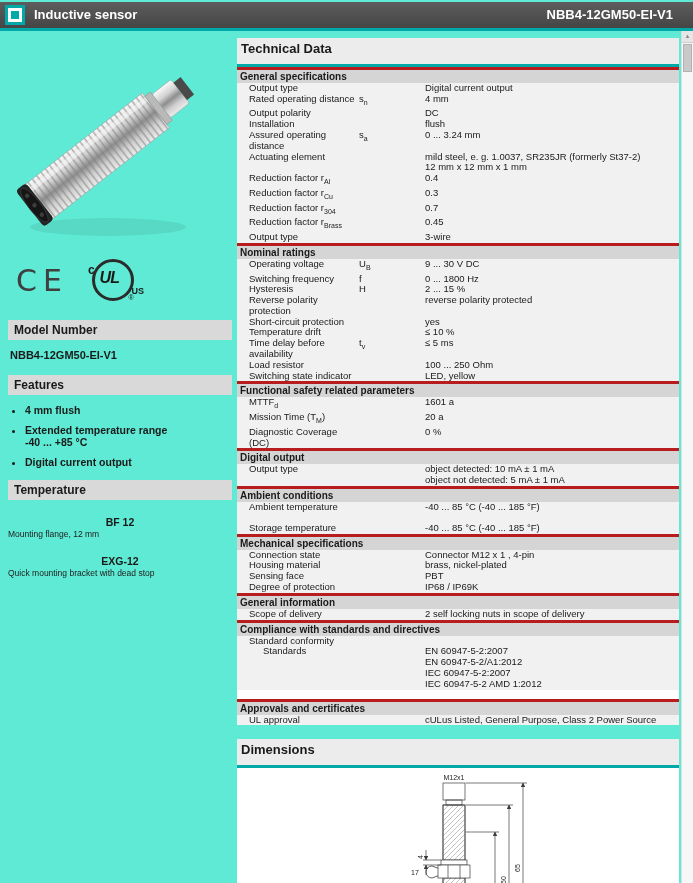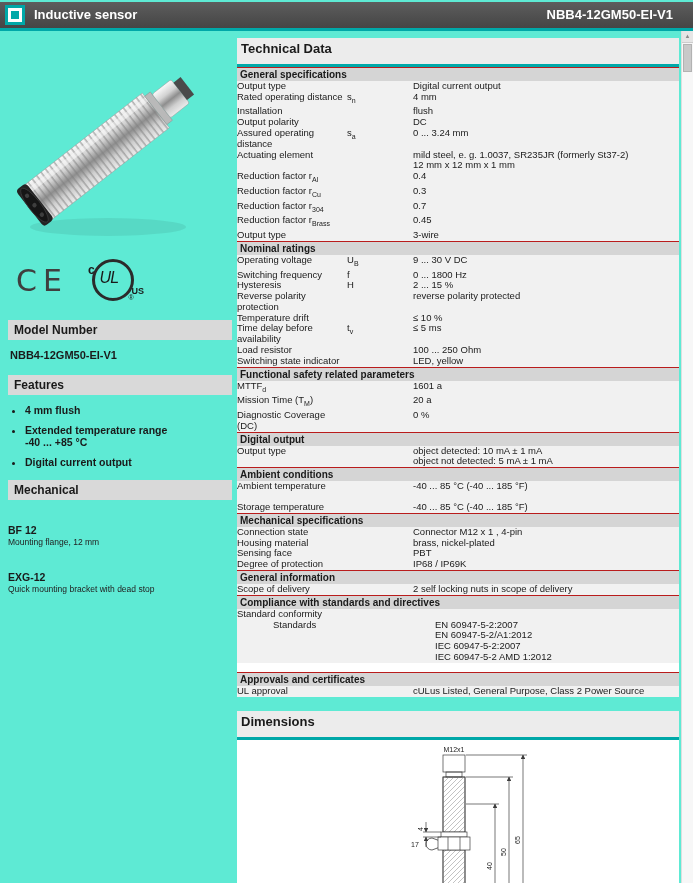--- a/index.html
+++ b/index.html
@@ -27,41 +27,41 @@
             border:1px solid #b2b2b2;}
 
   
   .leftcol{position:absolute;left:8px;top:34px;width:224px;}
   .photo{display:block;width:215px;height:212px;}
   .marks{display:flex;align-items:center;gap:20px;padding:6px 2px 0 8px;height:56px;}
   .ce{font-size:30px;color:#3f3f3f;letter-spacing:6px;font-family:"DejaVu Sans",sans-serif;text-align:right;}
   .ul-mark{display:flex;position:relative;}
   .ul-c{font-size:12px;font-weight:bold;margin-right:-3px;margin-top:4px;}
   .ul-circle{width:36px;height:36px;border:3px solid #2b2b2b;border-radius:50%;position:relative;}
-  .ul-letters{position:absolute;left:5px;top:7px;font-weight:normal;font-style:italic;
+  .ul-letters{position:absolute;left:5px;top:7px;font-weight:bold;font-style:italic;
               font-size:16px;letter-spacing:-1px;}
   .ul-r{position:absolute;right:-3px;bottom:-3px;font-size:7px;}
   .ul-us{font-size:9px;font-weight:bold;align-self:flex-end;margin-left:-2px;margin-bottom:5px;}
   .side-h{background:#d9d9d9;font-weight:bold;font-size:12px;padding:3px 6px;margin-top:12px;}
   .model-no{font-weight:bold;font-size:11px;padding:9px 2px 2px 2px;}
   .features-list{margin:9px 0 2px 0;padding-left:17px;font-weight:bold;font-size:10.5px;
                  list-style:disc;}
   .features-list li{margin-bottom:8px;line-height:12px;}
-  .acc-name{font-weight:bold;font-size:10.5px;margin-top:24px;}
+  .acc-name{font-weight:bold;font-size:10.5px;margin-top:16px;text-align:center;}
   .acc-desc{font-size:8.5px;margin-top:1px;color:#222;}
 
   
   .rightcol{position:absolute;left:237px;top:38px;width:442px;}
   .sec-title{font-weight:bold;font-size:13px;background:#ececec;padding:3px 5px 8px 4px;
              border-bottom:3px solid #00a8a8;}
   .trow{display:flex;background:#f1f1f1;font-size:9.5px;line-height:10.8px;}
   .thead{display:block;background:#d5d5d5;font-weight:bold;font-size:10px;line-height:11px;
-         padding:1px 3px;border-top:1px solid #b91c1c;}
-  .tl{flex:none;width:110px;}
-  .tl.ind2{padding-left:36px;width:96px;}
+         padding:1px 3px;border-top:3px solid #b91c1c;}
+  .tl{flex:none;width:110px;padding-left:12px;}
+  .tl.ind2{padding-left:26px;width:96px;}
   .ts{flex:none;width:66px;}
   .tv{flex:1;padding-right:4px;}
   .tspacer{height:10px;background:#f1f1f1;}
   .tgap{height:9px;background:#fff;}
   sub{font-size:7px;}
   .dim-title{margin-top:14px;}
   .dim-area{position:relative;height:236px;background:#fff;}
   .dim-area svg{position:absolute;left:160px;top:4px;}
   svg text{font-family:"Liberation Sans",sans-serif;fill:#222;}
 </style>
@@ -137,21 +137,21 @@
         </li>
         <li>
           <div>Extended temperature range</div>
           <div>-40 ... +85 °C</div>
         </li>
         <li>
           <div>Digital current output</div>
         </li>
       </ul>
 
-    <div class="side-h">Mechanical</div>
+    <div class="side-h">Temperature</div>
     <div>
         <div class="acc-name">BF 12</div>
         <div class="acc-desc">Mounting flange, 12 mm</div>
         <div class="acc-name">EXG-12</div>
         <div class="acc-desc">Quick mounting bracket with dead stop</div>
       </div>
   </div>
 
   <div class="rightcol">
     <div class="sec-title">Technical Data</div>
@@ -165,31 +165,31 @@
           </span>
         </div>
         <div class="trow">
           <span class="tl">Rated operating distance</span>
           <span class="ts">s<sub>n</sub></span>
           <span class="tv">
             <div>4 mm</div>
           </span>
         </div>
         <div class="trow">
+          <span class="tl">Output polarity</span>
+          <span class="ts"></span>
+          <span class="tv">
+            <div>DC</div>
+          </span>
+        </div>
+        <div class="trow">
           <span class="tl">Installation</span>
           <span class="ts"></span>
           <span class="tv">
             <div>flush</div>
-          </span>
-        </div>
-        <div class="trow">
-          <span class="tl">Output polarity</span>
-          <span class="ts"></span>
-          <span class="tv">
-            <div>DC</div>
           </span>
         </div>
         <div class="trow">
           <span class="tl">Assured operating distance</span>
           <span class="ts">s<sub>a</sub></span>
           <span class="tv">
             <div>0 ... 3.24 mm</div>
           </span>
         </div>
         <div class="trow">
@@ -255,20 +255,27 @@
           <span class="ts">H</span>
           <span class="tv">
             <div>2 ... 15 %</div>
           </span>
         </div>
         <div class="trow">
           <span class="tl">Reverse polarity protection</span>
           <span class="ts"></span>
           <span class="tv">
             <div>reverse polarity protected</div>
+          </span>
+        </div>
+        <div class="trow">
+          <span class="tl">Short-circuit protection</span>
+          <span class="ts"></span>
+          <span class="tv">
+            <div>yes</div>
           </span>
         </div>
         <div class="trow">
           <span class="tl">Temperature drift</span>
           <span class="ts"></span>
           <span class="tv">
             <div>≤ 10 %</div>
           </span>
         </div>
         <div class="trow">

